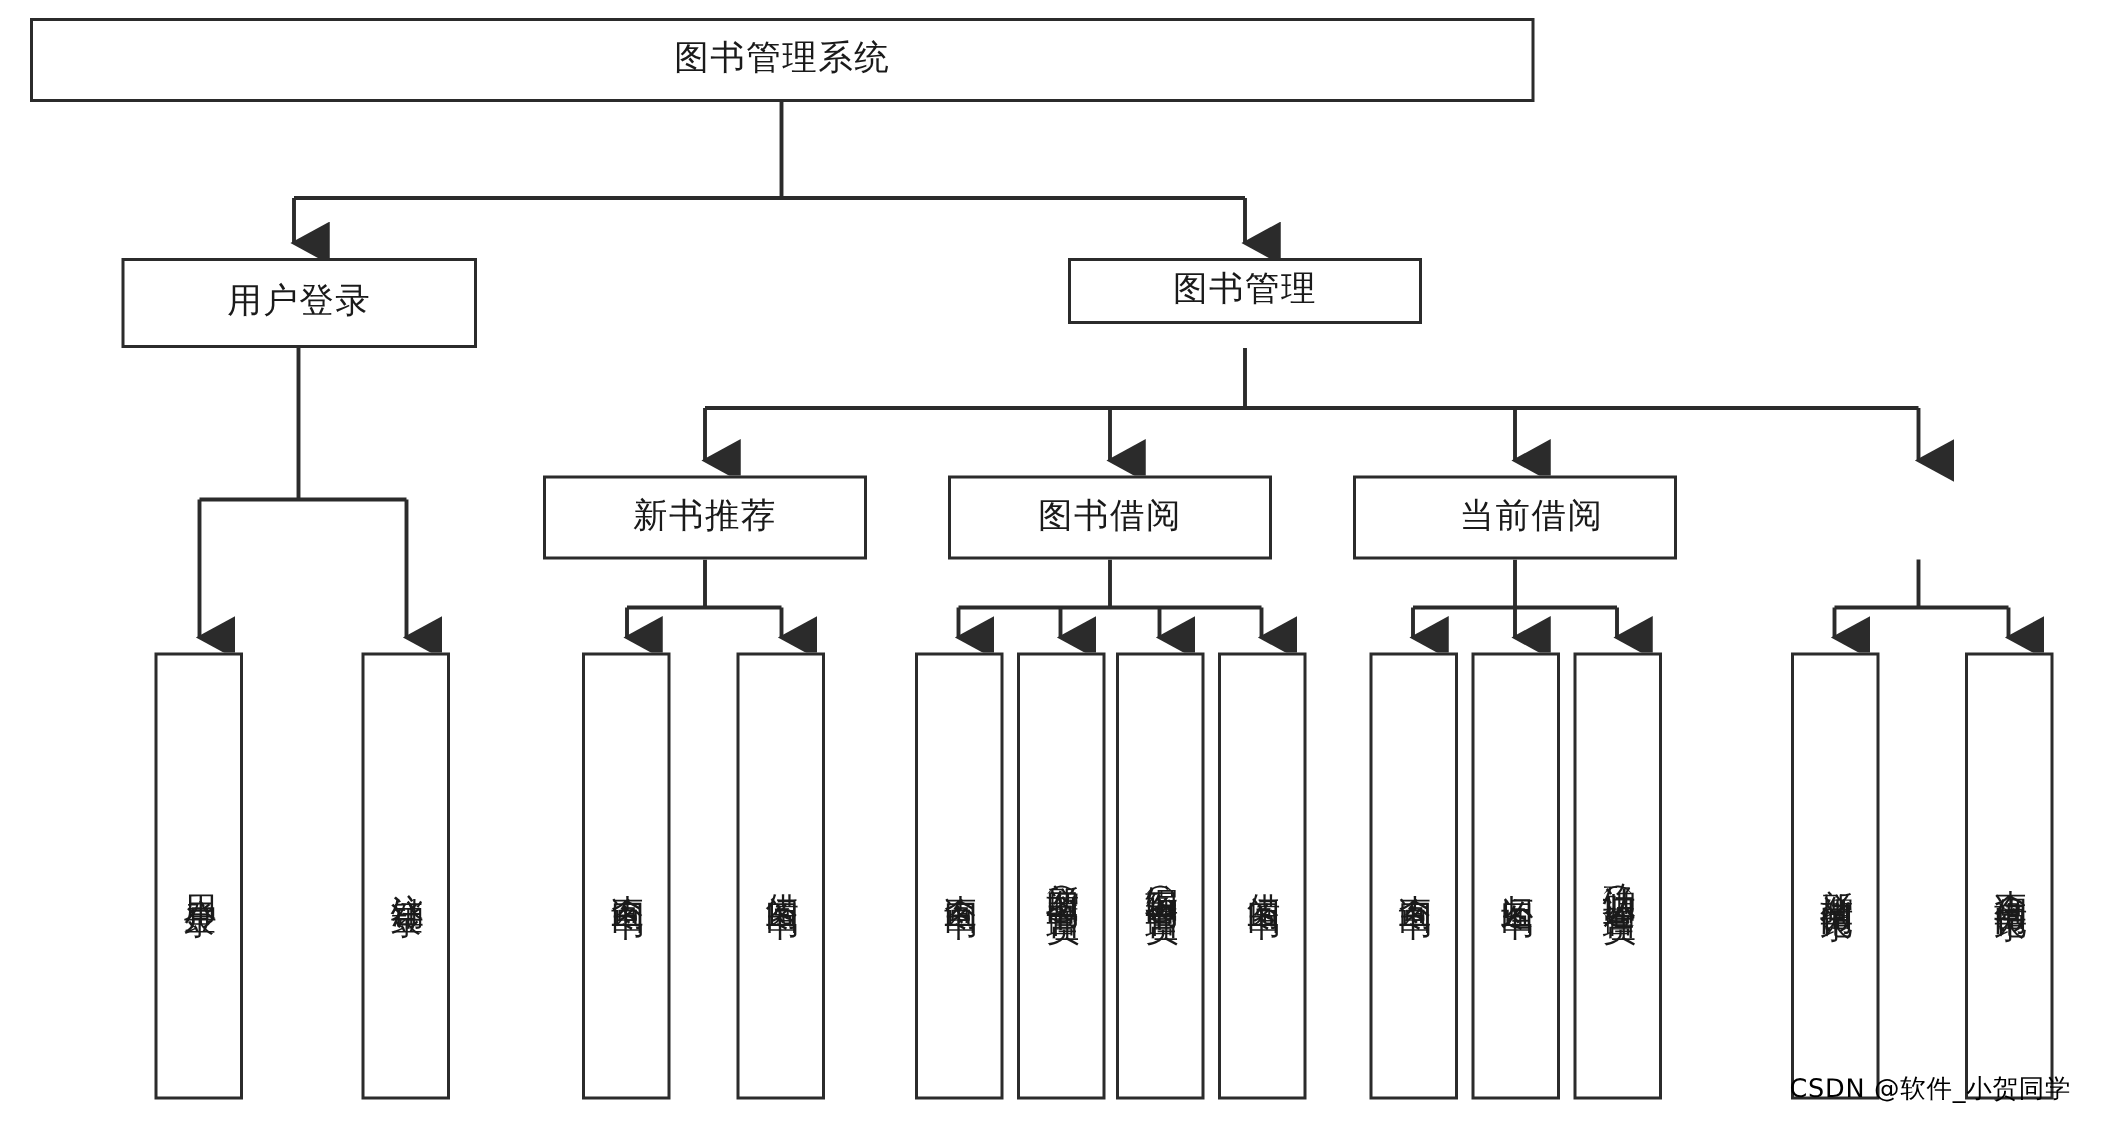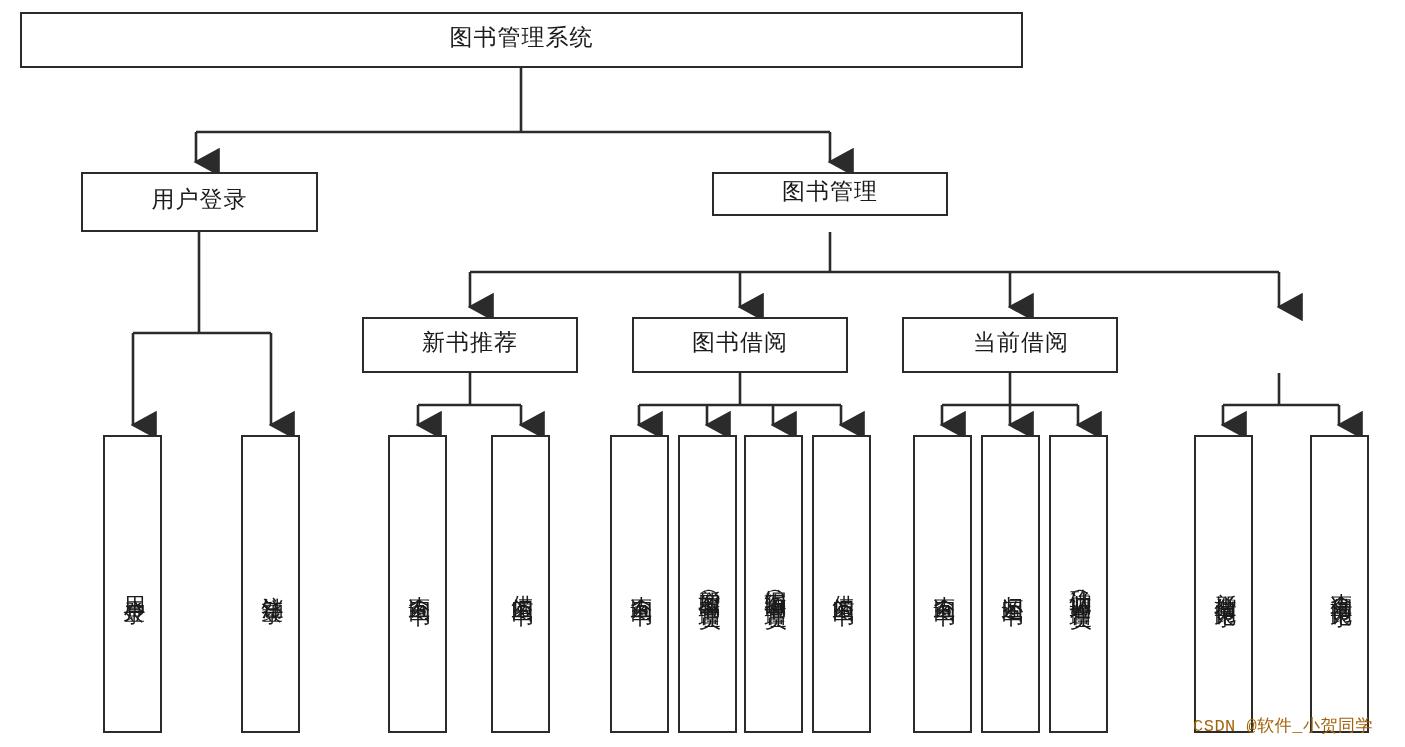--- a/index.html
+++ b/index.html
@@ -10,21 +10,20 @@
   }
   body {
     font-family: "DejaVu Sans", "Liberation Sans", sans-serif;
   }
   #diagram {
     position: relative;
     width: 1405px;
     height: 747px;
     background: #ffffff;
     overflow: hidden;
-    font-family: Liberation Mono, monospace;
   }
   #connectors {
     position: absolute;
     left: 0;
     top: 0;
     width: 1405px;
     height: 747px;
     pointer-events: none;
   }
   .node {
@@ -58,21 +57,21 @@
     text-align: center;
   }
   .h-label {
     white-space: nowrap;
   }
   .watermark {
     position: absolute;
     left: 1193px;
     top: 714px;
     font-size: 17px;
-    color: #a16207;
+    color: #000000;
     letter-spacing: 0.5px;
     white-space: nowrap;
     z-index: 3;
   }
 </style>
 </head>
 <body>
 
 <div id="diagram">
 

